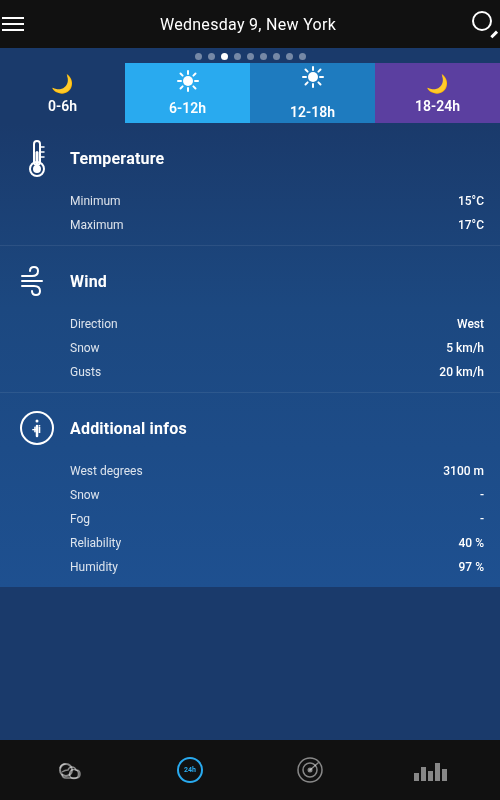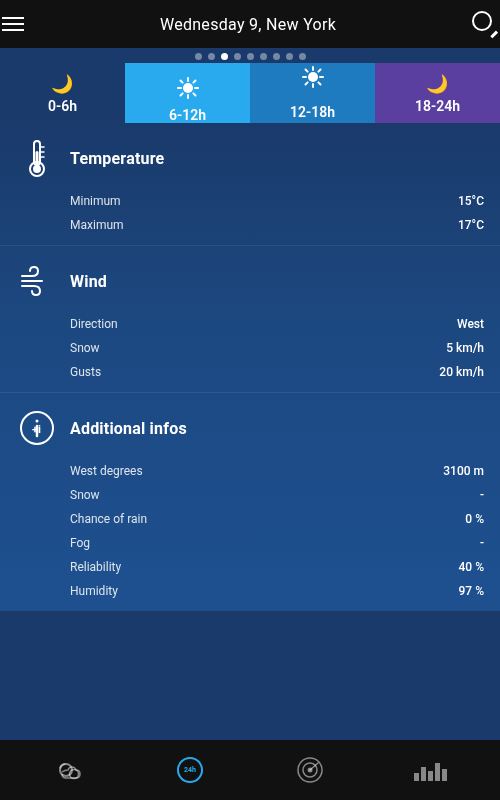--- a/index.html
+++ b/index.html
@@ -78,21 +78,20 @@
       gap: 4px;
       cursor: pointer;
       font-size: 14px;
       font-weight: 500;
     }
     .time-tab.night-left {
       background: #1a3a6b;
     }
     .time-tab.day-active {
       background: #29aaef;
-      justify-content: flex-end;
     }
     .time-tab.day-second {
       background: #1e7bbf;
       gap: 12px;
     }
     .time-tab.night-right {
       background: #5b3fa0;
     }
     .tab-icon {
       font-size: 18px;
@@ -317,24 +316,20 @@
     <div class="section-rows">
       <div class="data-row">
         <span class="label">West degrees</span>
         <span class="value">3100 m</span>
       </div>
       <div class="data-row">
         <span class="label">Snow</span>
         <span class="value">-</span>
       </div>
       <div class="data-row">
-        <span class="label">Chance of rain</span>
-        <span class="value">0 %</span>
-      </div>
-      <div class="data-row">
         <span class="label">Fog</span>
         <span class="value">-</span>
       </div>
       <div class="data-row">
         <span class="label">Reliability</span>
         <span class="value">40 %</span>
       </div>
       <div class="data-row">
         <span class="label">Humidity</span>
         <span class="value">97 %</span>

